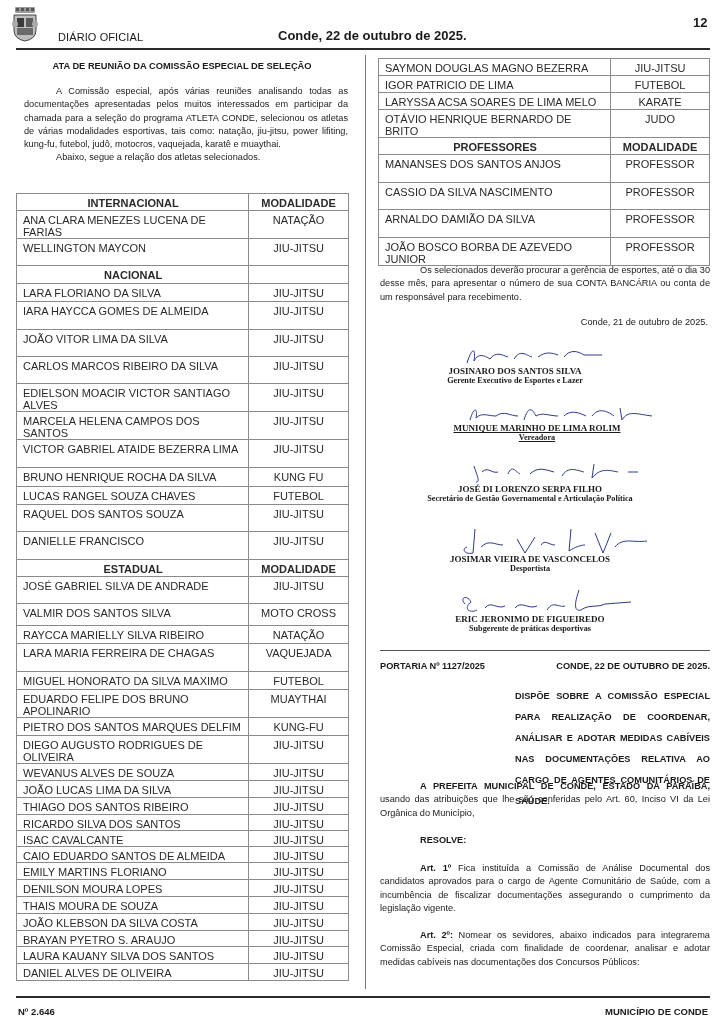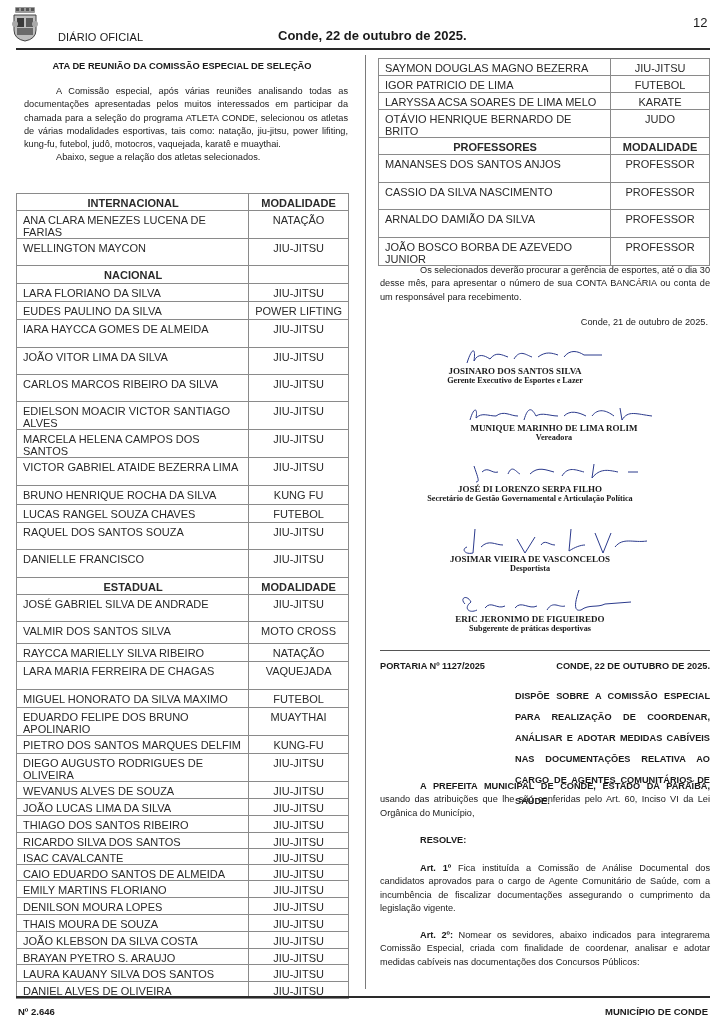--- a/index.html
+++ b/index.html
@@ -3,21 +3,21 @@
   <meta charset="utf-8">
   <style>
     * { box-sizing: border-box; margin: 0; padding: 0; }
     html, body { width: 724px; height: 1024px; background: #ffffff; overflow: hidden; }
     body { position: relative; font-family: "Liberation Sans", sans-serif; color: #1a1a1a; }
 
     .header { position: absolute; left: 0; top: 0; width: 724px; height: 50px; }
     .logo { position: absolute; left: 12px; top: 6px; width: 26px; height: 36px; }
     .hdr-left { position: absolute; left: 58px; top: 31px; font-size: 11px; letter-spacing: 0.1px; }
     .hdr-center { position: absolute; left: 278px; top: 28px; font-size: 13px; font-weight: bold; }
-    .hdr-page { position: absolute; left: 693px; top: 15px; font-size: 13px; font-weight: normal; }
+    .hdr-page { position: absolute; left: 693px; top: 15px; font-size: 13px; font-weight: bold; }
     .hr-top { position: absolute; left: 16px; top: 48px; width: 694px; height: 2px; background: #2a2a2a; }
 
     .col-divider { position: absolute; left: 365px; top: 55px; width: 1px; height: 934px; background: #7a7a7a; }
 
     .left-col { position: absolute; left: 16px; top: 55px; width: 332px; }
     .title { text-align: center; font-weight: bold; font-size: 9.3px; margin-top: 6px; }
     .para { font-size: 9.2px; line-height: 13.3px; text-align: justify; margin-top: 14px; padding-left: 8px; }
     .para .indent { display: inline-block; width: 32px; }
     .para2 { font-size: 9.2px; line-height: 13.3px; padding-left: 40px; }
 
@@ -94,24 +94,20 @@
         <td class="mod">JIU-JITSU</td>
       </tr>
       <tr class="hdr" style="height: 18px;">
         <td>NACIONAL</td>
         <td class="mod"></td>
       </tr>
       <tr style="height: 18px;">
         <td>LARA FLORIANO DA SILVA</td>
         <td class="mod">JIU-JITSU</td>
       </tr>
-      <tr style="height: 18px;">
-        <td>EUDES PAULINO DA SILVA</td>
-        <td class="mod">POWER LIFTING</td>
-      </tr>
       <tr style="height: 28px;">
         <td>IARA HAYCCA GOMES DE ALMEIDA</td>
         <td class="mod">JIU-JITSU</td>
       </tr>
       <tr style="height: 27px;">
         <td>JOÃO VITOR LIMA DA SILVA</td>
         <td class="mod">JIU-JITSU</td>
       </tr>
       <tr style="height: 27px;">
         <td>CARLOS MARCOS RIBEIRO DA SILVA</td>
@@ -290,21 +286,21 @@
   <path d="M5 18 C10 2, 14 2, 12 16 C16 8, 22 10, 28 14 C34 6, 40 10, 46 12 M52 14 C58 4, 64 10, 70 12 M76 12 C84 6, 90 8, 96 10 M102 12 C108 4, 116 6, 122 10 L140 10" fill="none" stroke="#2b3a8c" stroke-width="1"></path>
 </svg>
 <div class="sig" style="left:400px; top:366px; width:230px;">
   <div class="name">JOSINARO DOS SANTOS SILVA</div>
   <div class="role">Gerente Executivo de Esportes e Lazer</div>
 </div>
 
 <svg class="scrawl" style="left:466px; top:404px;" width="190" height="22" viewBox="0 0 190 22">
   <path d="M4 16 C8 2, 12 4, 10 14 C16 8, 22 12, 30 12 C38 6, 44 12, 52 12 M58 16 C62 2, 66 4, 70 12 C76 8, 84 12, 92 12 M98 12 C104 6, 112 8, 120 12 M126 12 C132 4, 140 6, 148 12 M154 4 L156 16 C162 6, 170 10, 186 12" fill="none" stroke="#2b3a8c" stroke-width="1"></path>
 </svg>
-<div class="sig" style="left:444px; top:423px; width:220px;">
+<div class="sig" style="left:427px; top:423px; width:220px;text-decoration:underline;">
   <div class="name">MUNIQUE MARINHO DE LIMA ROLIM</div>
   <div class="role">Vereadora</div>
 </div>
 
 <svg class="scrawl" style="left:468px; top:460px;" width="180" height="24" viewBox="0 0 180 24">
   <path d="M6 6 C10 18, 12 22, 8 22 M14 12 C20 6, 24 14, 30 12 M40 14 C44 4, 48 12, 52 14 M62 14 C70 6, 78 10, 86 12 M94 16 C100 6, 108 10, 116 12 M126 4 L124 18 C132 8, 140 10, 150 12 M160 12 L170 12" fill="none" stroke="#2b3a8c" stroke-width="1"></path>
 </svg>
 <div class="sig" style="left:385px; top:484px; width:290px;">
   <div class="name">JOSÉ DI LORENZO SERPA FILHO</div>
   <div class="role">Secretário de Gestão Governamental e Articulação Política</div>

